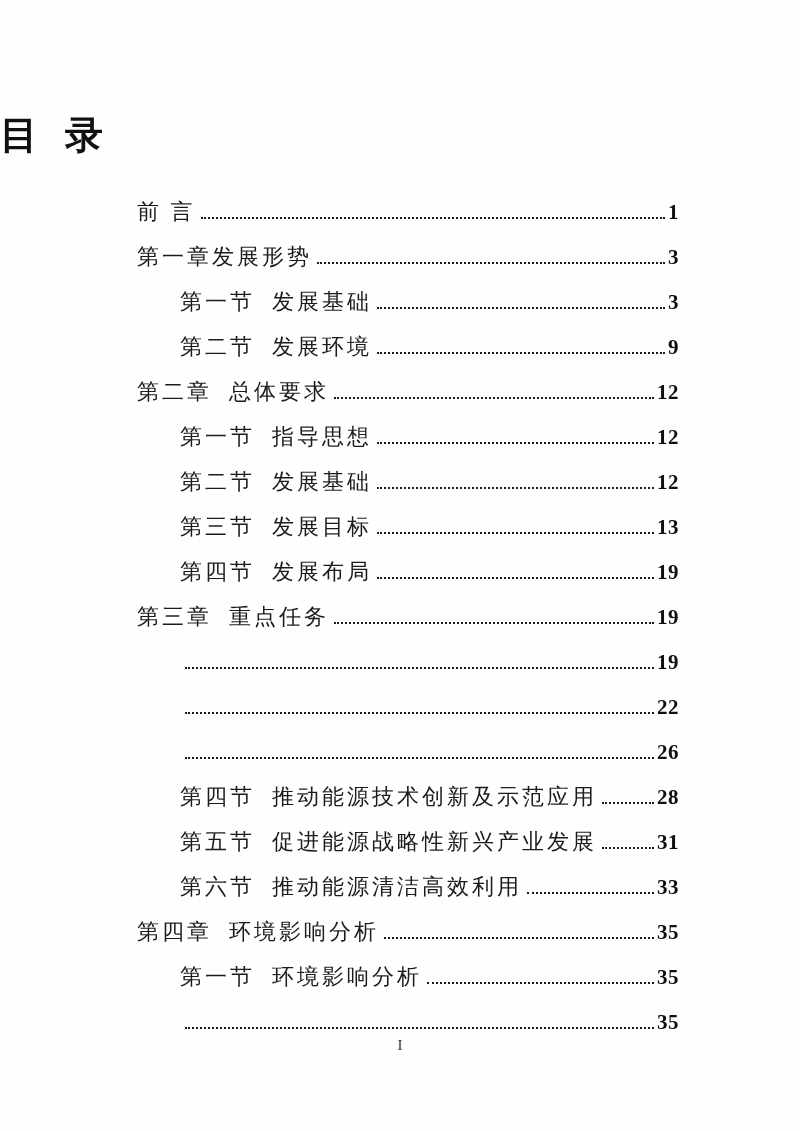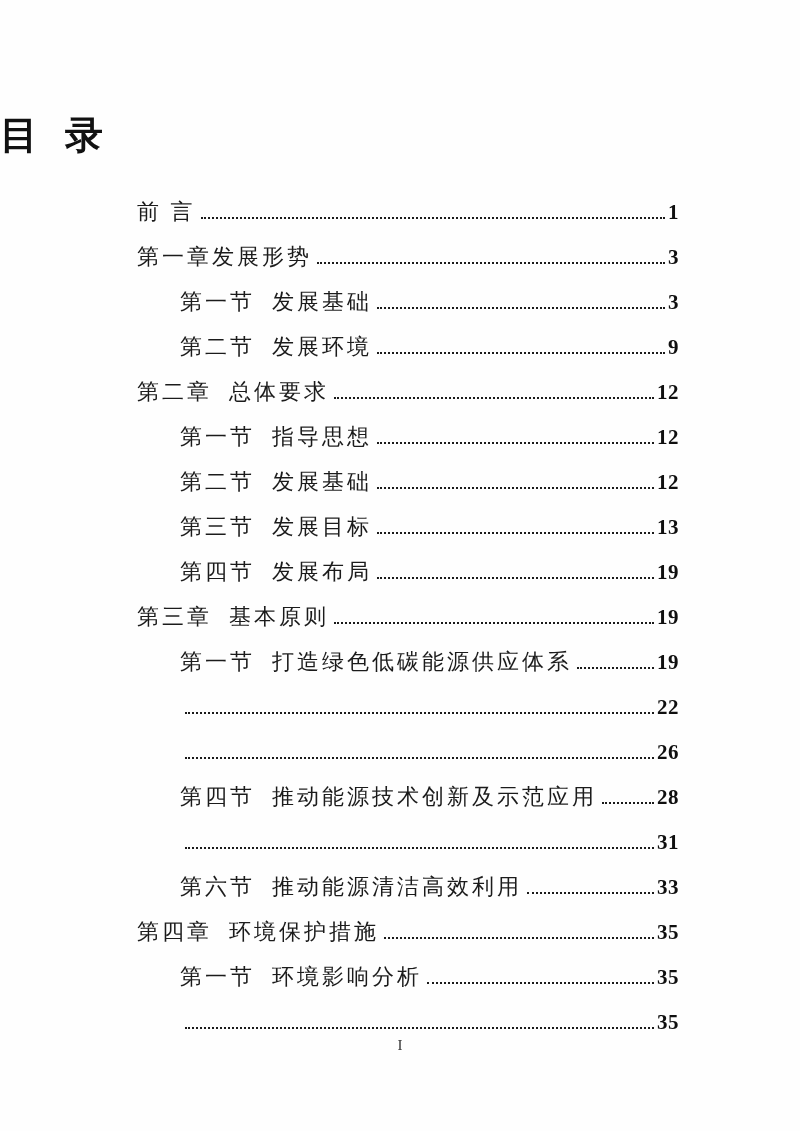--- a/index.html
+++ b/index.html
@@ -133,27 +133,26 @@
     <span class="pagenum">13</span>
   </div>
 
   <div class="row level-1">
     <span class="label">第四节  发展布局</span>
     <span class="leader"></span>
     <span class="pagenum">19</span>
   </div>
 
   <div class="row">
-    <span class="label">第三章  基本原则</span>
+    <span class="label">第三章  重点任务</span>
     <span class="leader"></span>
     <span class="pagenum">19</span>
   </div>
 
   <div class="row level-1">
-    <span class="label">第一节  打造绿色低碳能源供应体系</span>
     <span class="leader"></span>
     <span class="pagenum">19</span>
   </div>
 
   <div class="row level-1">
     <span class="leader"></span>
     <span class="pagenum">22</span>
   </div>
 
   <div class="row level-1">
@@ -161,32 +160,33 @@
     <span class="pagenum">26</span>
   </div>
 
   <div class="row level-1">
     <span class="label">第四节  推动能源技术创新及示范应用</span>
     <span class="leader"></span>
     <span class="pagenum">28</span>
   </div>
 
   <div class="row level-1">
+    <span class="label">第五节  促进能源战略性新兴产业发展</span>
     <span class="leader"></span>
     <span class="pagenum">31</span>
   </div>
 
   <div class="row level-1">
     <span class="label">第六节  推动能源清洁高效利用</span>
     <span class="leader"></span>
     <span class="pagenum">33</span>
   </div>
 
   <div class="row">
-    <span class="label">第四章  环境保护措施</span>
+    <span class="label">第四章  环境影响分析</span>
     <span class="leader"></span>
     <span class="pagenum">35</span>
   </div>
 
   <div class="row level-1">
     <span class="label">第一节  环境影响分析</span>
     <span class="leader"></span>
     <span class="pagenum">35</span>
   </div>
 

